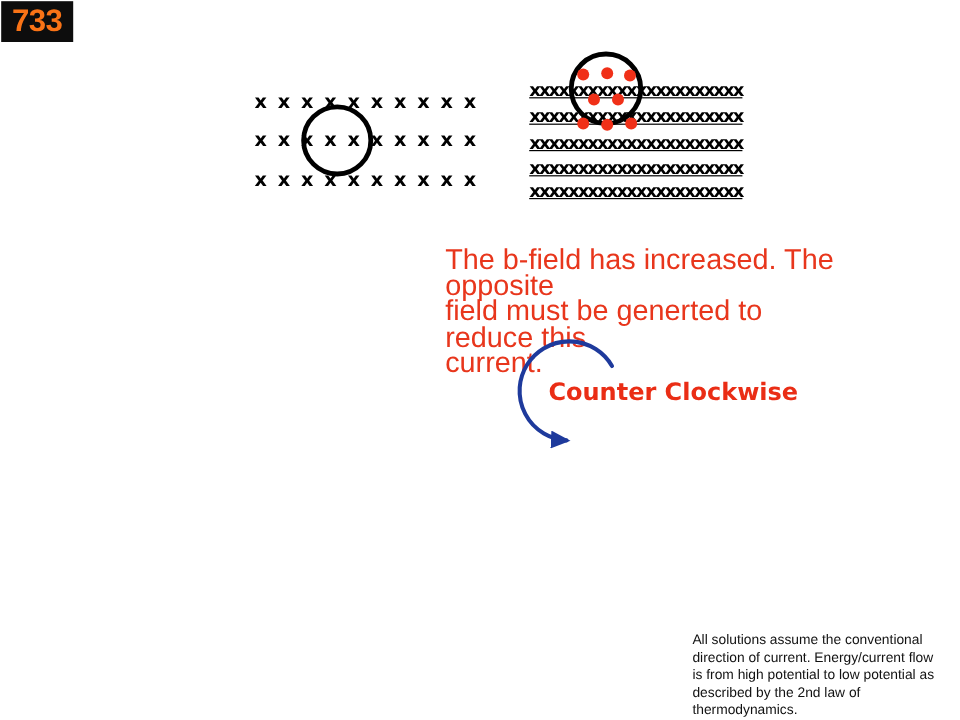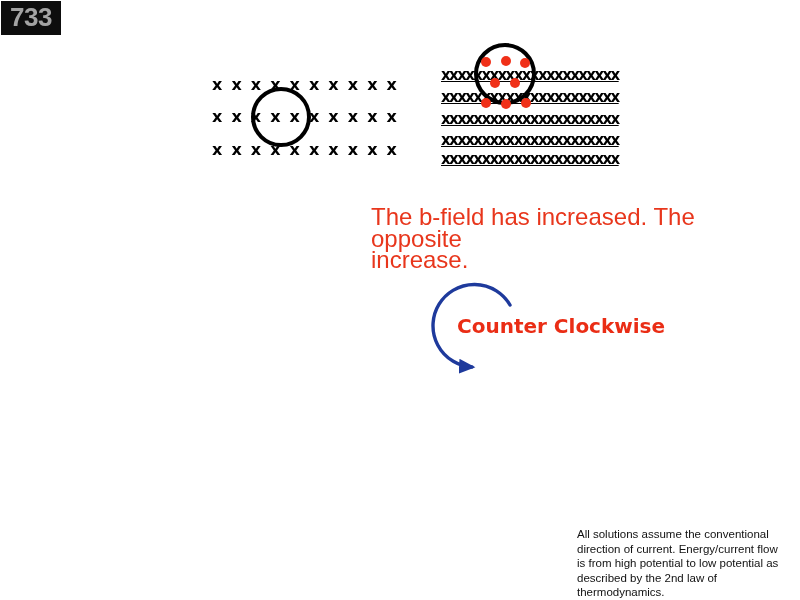--- a/index.html
+++ b/index.html
@@ -9,21 +9,21 @@
     width: 800px; height: 600px;
     background: #ffffff;
     font-family: "Liberation Sans", sans-serif;
     overflow: hidden;
   }
   
   .slide-number {
     position: absolute; left: 1px; top: 1px;
     width: 60px; height: 34px;
     background: #0d0d0d;
-    color: #a3a3a3;
+    color: #f97316;
     font-family: "Liberation Sans", sans-serif;
     font-weight: bold; font-size: 26px;
     letter-spacing: -0.5px;
     display: flex; align-items: center; justify-content: center;
     padding-bottom: 2px;
   }
   
   .field-left {
     position: absolute; left: 212px; top: 0;
     font-family: "DejaVu Sans", sans-serif;
@@ -117,21 +117,22 @@
     <span class="flux-dot" style="left: 520px; top: 58px;"></span>
     <span class="flux-dot" style="left: 490px; top: 78px;"></span>
     <span class="flux-dot" style="left: 510px; top: 78px;"></span>
     <span class="flux-dot" style="left: 481px; top: 98px;"></span>
     <span class="flux-dot" style="left: 501px; top: 99px;"></span>
     <span class="flux-dot" style="left: 521px; top: 98px;"></span>
   </div>
 
 <div class="explanation">
   <div>The b-field has increased. The opposite</div>
-  <div>increase.</div>
+  <div>field must be generted to reduce this</div>
+  <div>current.</div>
 </div>
 
 <svg class="ccw-arrow-svg" viewBox="0 0 100 100" xmlns="http://www.w3.org/2000/svg">
   <defs>
     <marker id="arrowhead" markerWidth="5" markerHeight="4.4" refX="3.8" refY="2.2" orient="auto">
       <path d="M0,0 L4.8,2.2 L0,4.4 Z" fill="#1e3a9c" class="arrowhead-fill"></path>
     </marker>
   </defs>
   <path d="M 85 25 A 41.3 41.3 0 1 0 47 87" fill="none" stroke="#1e3a9c" stroke-width="3.4" stroke-linecap="round" marker-end="url(#arrowhead)" class="arrow-stroke"></path>
 </svg>

